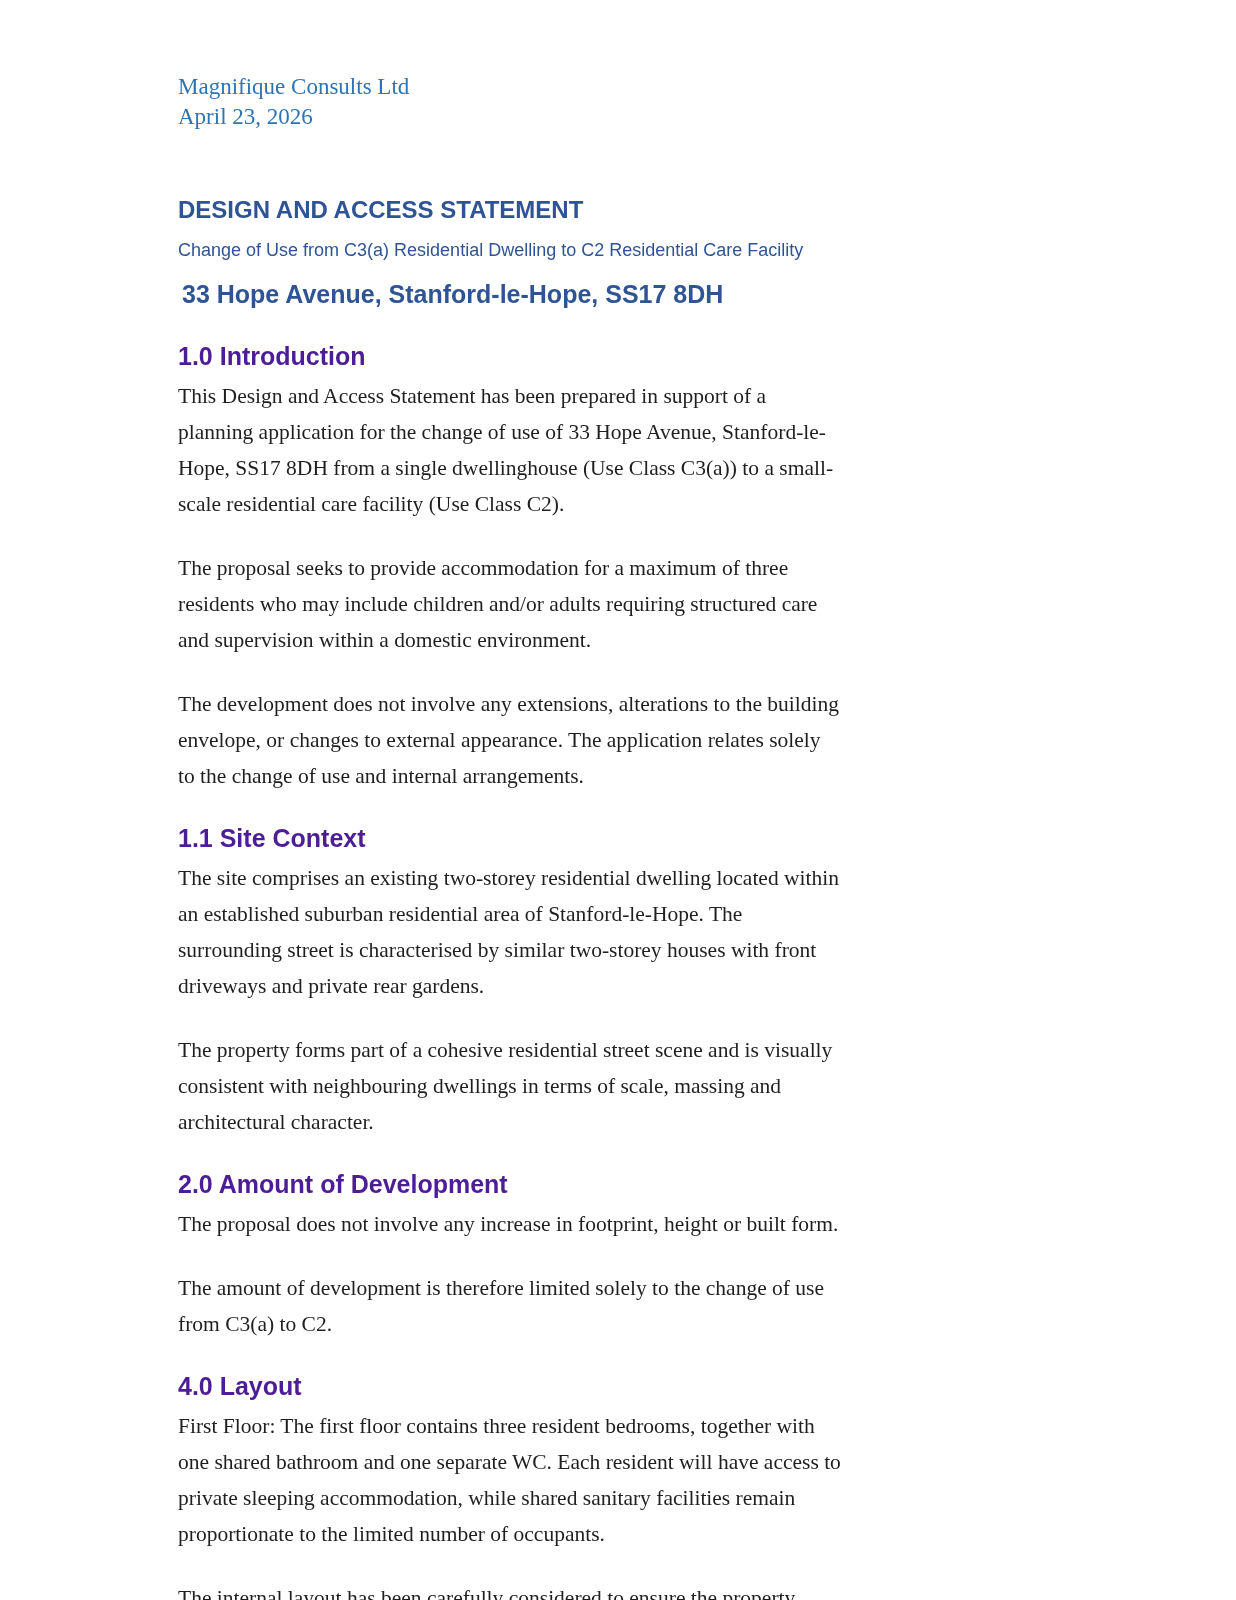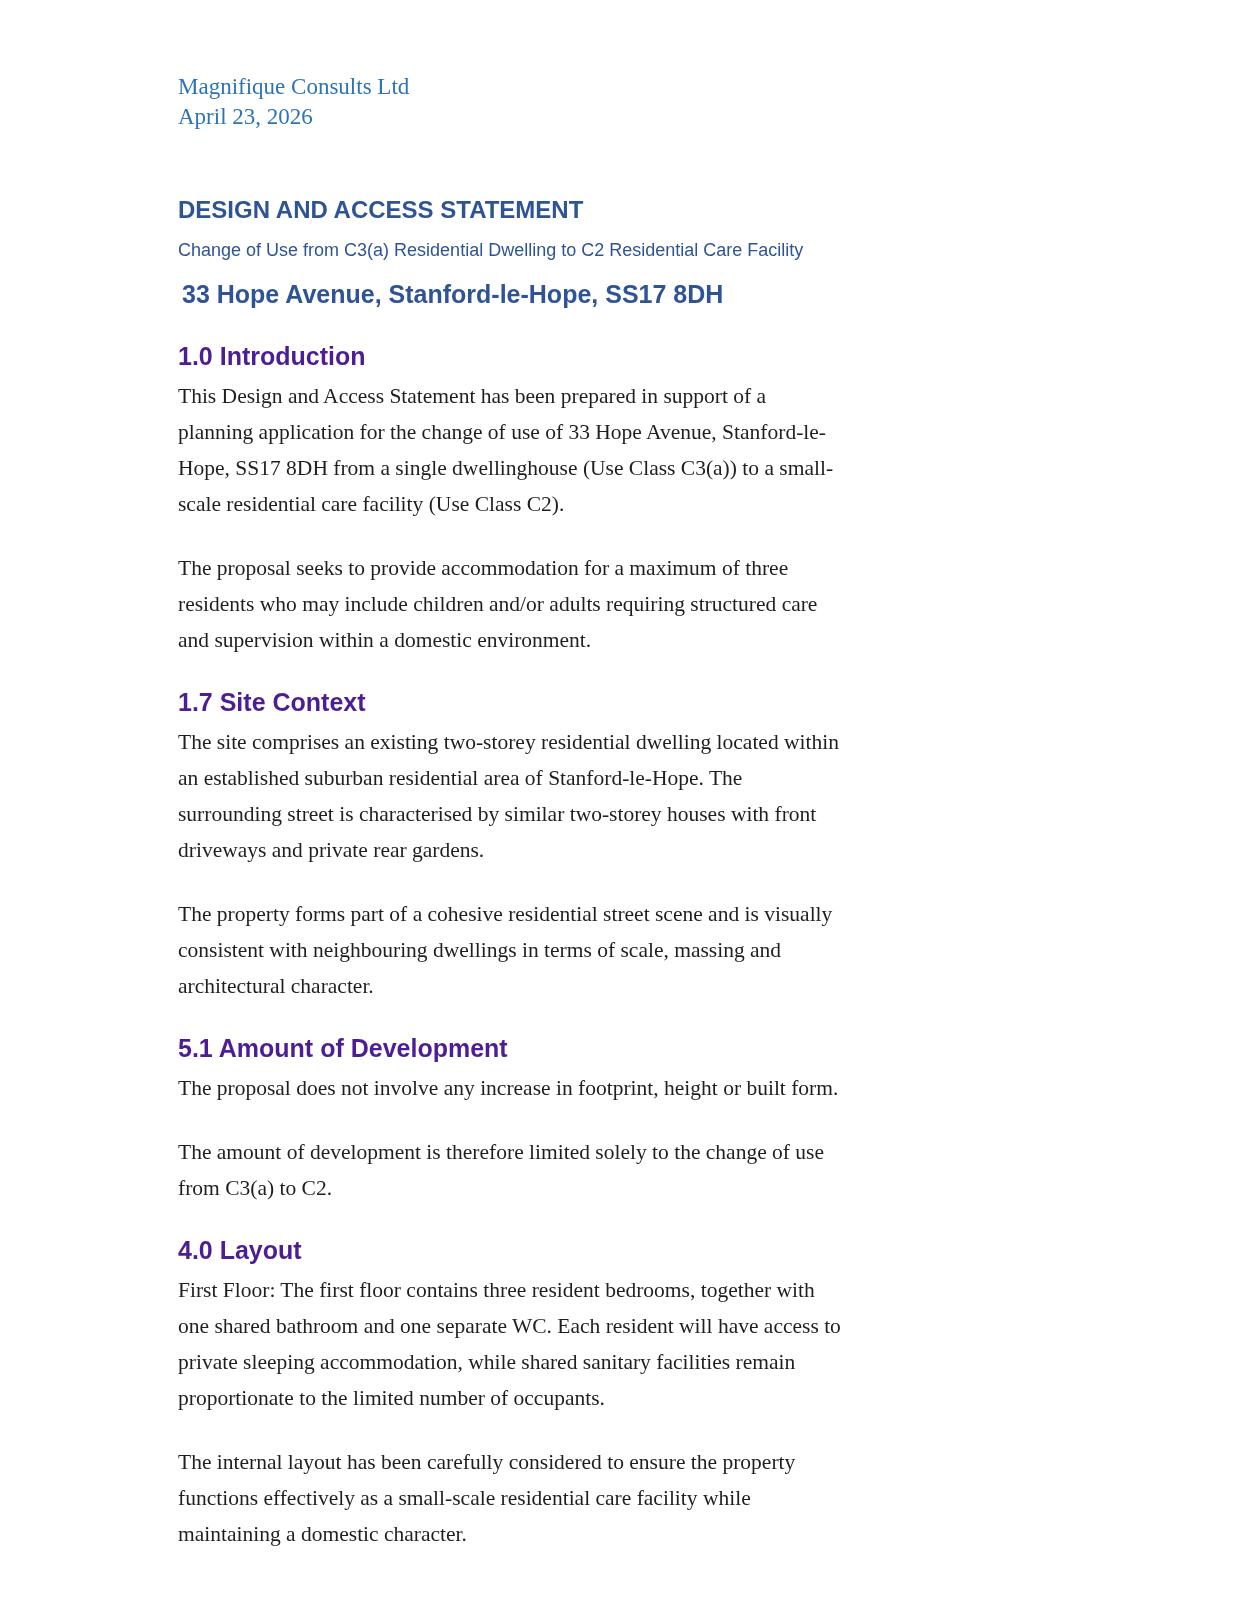--- a/index.html
+++ b/index.html
@@ -79,30 +79,31 @@
   <div class="title-block">
     <h1 class="title-main">DESIGN AND ACCESS STATEMENT</h1>
     <h2 class="title-sub">Change of Use from C3(a) Residential Dwelling to C2 Residential Care Facility</h2>
     <h2 class="title-address">33 Hope Avenue, Stanford-le-Hope, SS17 8DH</h2>
   </div>
 
   <section class="doc-section">
     <h3>1.0 Introduction</h3>
     <p>This Design and Access Statement has been prepared in support of a planning application for the change of use of 33 Hope Avenue, Stanford-le-Hope, SS17 8DH from a single dwellinghouse (Use Class C3(a)) to a small-scale residential care facility (Use Class C2).</p>
     <p>The proposal seeks to provide accommodation for a maximum of three residents who may include children and/or adults requiring structured care and supervision within a domestic environment.</p>
+    <p>The development does not involve any extensions, alterations to the building envelope, or changes to external appearance. The application relates solely to the change of use and internal arrangements.</p>
   </section>
 
   <section class="doc-section">
-    <h3>1.7 Site Context</h3>
+    <h3>1.1 Site Context</h3>
     <p>The site comprises an existing two-storey residential dwelling located within an established suburban residential area of Stanford-le-Hope. The surrounding street is characterised by similar two-storey houses with front driveways and private rear gardens.</p>
     <p>The property forms part of a cohesive residential street scene and is visually consistent with neighbouring dwellings in terms of scale, massing and architectural character.</p>
   </section>
 
   <section class="doc-section">
-    <h3>5.1 Amount of Development</h3>
+    <h3>2.0 Amount of Development</h3>
     <p>The proposal does not involve any increase in footprint, height or built form.</p>
     <p>The amount of development is therefore limited solely to the change of use from C3(a) to C2.</p>
   </section>
 
   <section class="doc-section">
     <h3>4.0 Layout</h3>
     <p>First Floor: The first floor contains three resident bedrooms, together with one shared bathroom and one separate WC. Each resident will have access to private sleeping accommodation, while shared sanitary facilities remain proportionate to the limited number of occupants.</p>
     <p>The internal layout has been carefully considered to ensure the property functions effectively as a small-scale residential care facility while maintaining a domestic character.</p>
   </section>
 

